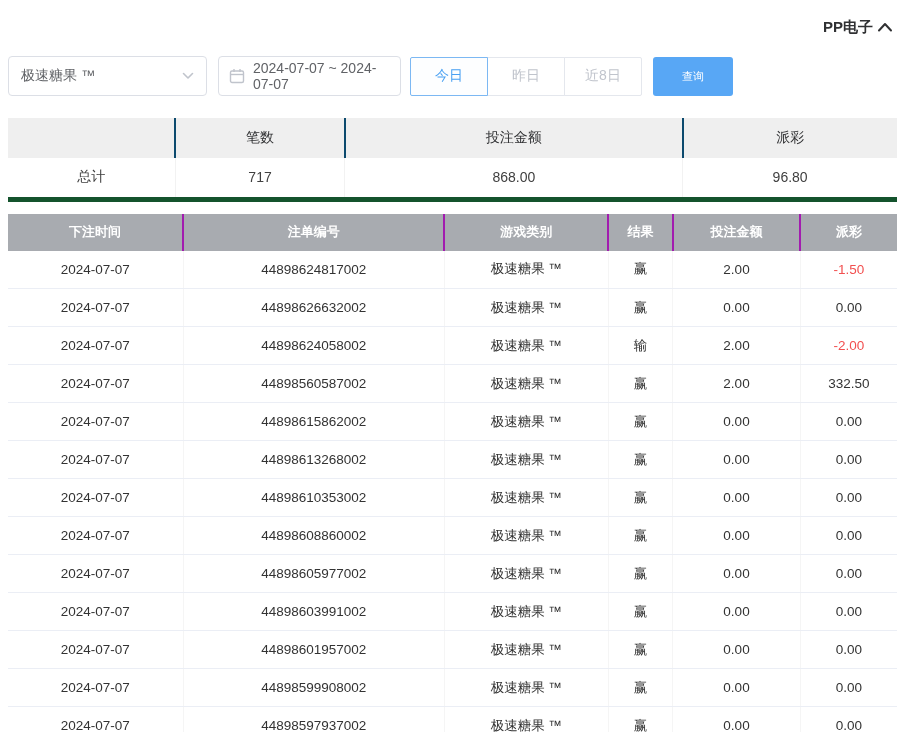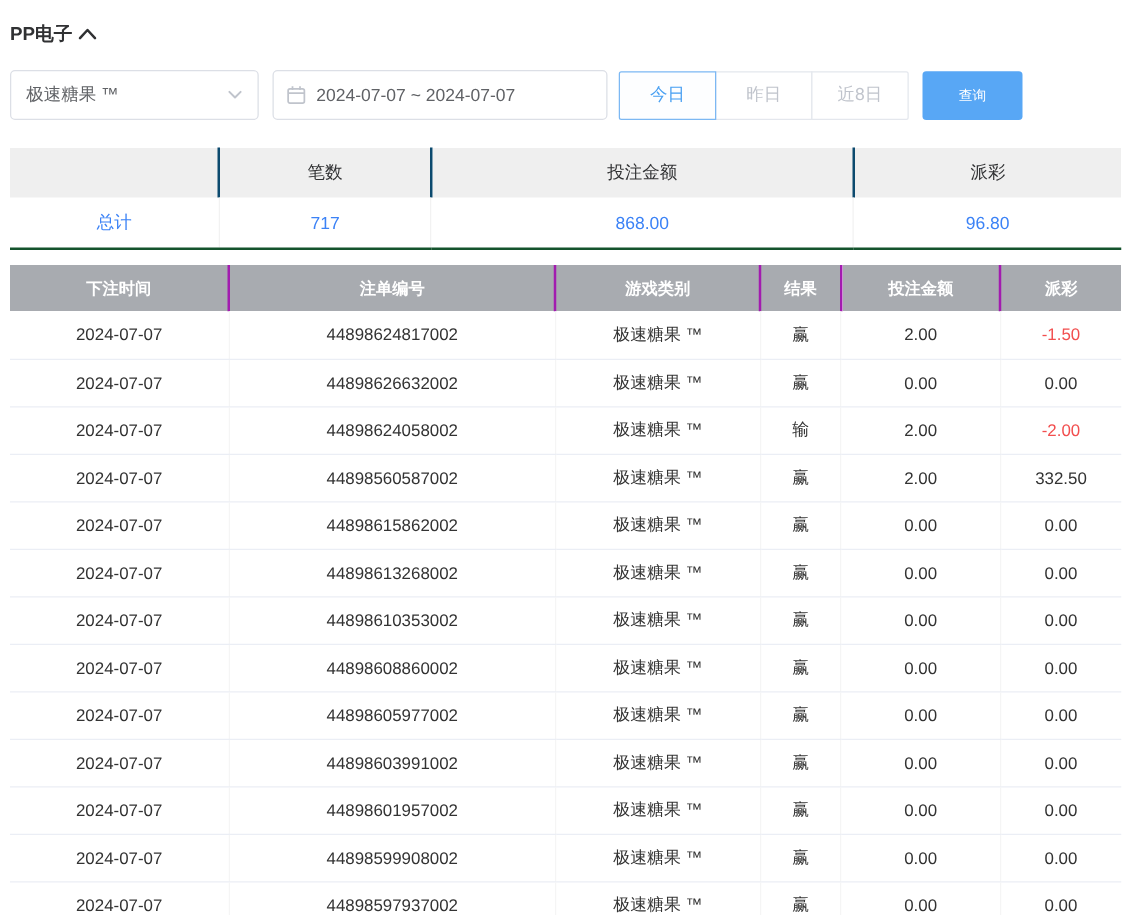--- a/index.html
+++ b/index.html
@@ -5,35 +5,35 @@
   * { box-sizing: border-box; margin: 0; padding: 0; }
   html, body { width: 905px; height: 732px; overflow: hidden; background: #fff; }
   body {
     font-family: "Liberation Sans", "DejaVu Sans", sans-serif;
     color: #303133;
   }
   .page { padding: 14px 8px 0 8px; }
 
   
   .panel-header {
-    display: flex; align-items: center; justify-content: flex-start;
+    display: flex; align-items: center; justify-content: flex-end;
     height: 26px; margin-bottom: 16px;
   }
   .panel-title { font-size: 15px; font-weight: bold; color: #303133; }
   .collapse-btn { cursor: pointer; display: flex; align-items: center; padding: 2px 4px; background: none; border: none; }
 
   
   .filter-row { display: flex; align-items: center; margin-bottom: 22px; }
   .select-box {
     width: 199px; height: 40px; border: 1px solid #dcdfe6; border-radius: 4px;
     display: flex; align-items: center; justify-content: space-between;
     padding: 0 12px; font-size: 14px; color: #606266; cursor: pointer; background: #fff;
   }
   .date-box {
-    width: 268px; height: 40px; border: 1px solid #dcdfe6; border-radius: 4px;
+    width: 183px; height: 40px; border: 1px solid #dcdfe6; border-radius: 4px;
     display: flex; align-items: center; gap: 8px;
     padding: 0 10px; font-size: 14px; color: #606266; cursor: pointer;
     margin-left: 11px; background: #fff;
   }
   .seg-group { display: flex; margin-left: 9px; }
   .seg-btn {
     height: 39px; min-width: 78px; padding: 0 18px;
     background: #fff; border: 1px solid #e4e7ed;
     font-size: 14px; color: #c0c4cc; cursor: pointer;
     font-family: inherit; margin-left: -1px;
@@ -51,22 +51,22 @@
   table { width: 100%; border-collapse: collapse; table-layout: fixed; }
   th, td { text-align: center; overflow: hidden; white-space: nowrap; }
 
   .summary-table { margin-bottom: 12px; }
   .summary-table th {
     background: #efefef; height: 40px; font-size: 14px; font-weight: normal;
     color: #303133; border-right: 2px solid #0c4a6e;
   }
   .summary-table th:last-child { border-right: none; }
   .summary-table td {
-    height: 41px; font-size: 14px; color: #3b82f6;
-    border-bottom: 2px solid #14532d; border-right: 1px solid #f2f2f2;
+    height: 41px; font-size: 14px; color: #404040;
+    border-bottom: 5px solid #14532d; border-right: 1px solid #f2f2f2;
     background: #fff;
   }
   .summary-table td:last-child { border-right: none; }
 
   .main-table thead th {
     background: #a8abb0; color: #fff; font-size: 13px; font-weight: bold;
     height: 37px; border-right: 2px solid #a21caf;
   }
   .main-table thead th:last-child { border-right: none; }
   .main-table tbody td {

